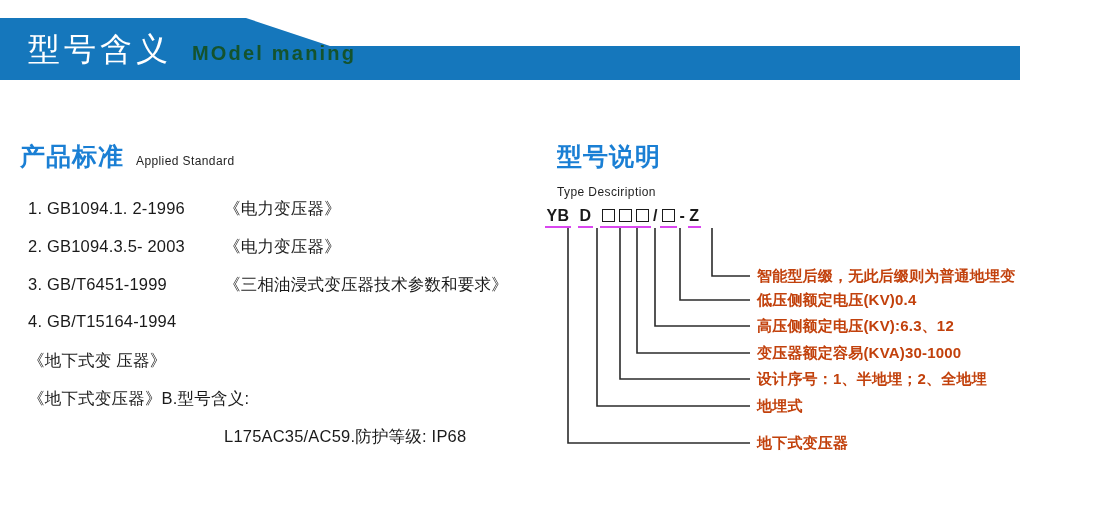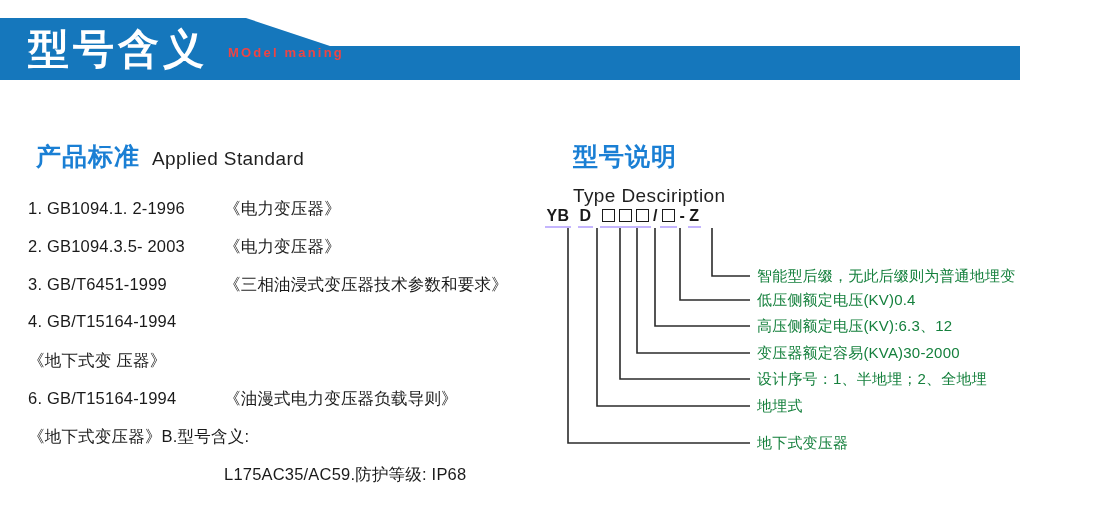--- a/index.html
+++ b/index.html
@@ -31,52 +31,51 @@
   .banner-text {
     position: absolute;
     left: 28px;
     top: 0;
     height: 62px;
     display: flex;
     align-items: center;
     gap: 20px;
   }
   .banner-title-cn {
-    font-size: 41px;
-    font-weight: 700;
+    font-size: 32px;
+    font-weight: 400;
     color: #ffffff;
     letter-spacing: 4px;
     line-height: 1;
   }
   .banner-title-en {
-    font-size: 13px;
+    font-size: 20px;
     font-weight: 600;
-    color: #ef4444;
+    color: #14532d;
     letter-spacing: 2.2px;
     line-height: 1;
     padding-top: 7px;
   }
 
   
   .section-heading {
     position: absolute;
     display: flex;
     align-items: baseline;
     gap: 12px;
     white-space: nowrap;
   }
   .heading-cn {
     font-size: 25px;
     font-weight: 700;
     color: #1a7fd4;
     letter-spacing: 1px;
-    margin-left: 16px;
   }
   .heading-en {
-    font-size: 19px;
+    font-size: 12px;
     font-weight: 400;
     color: #1f1f1f;
     letter-spacing: 0.4px;
   }
   #heading-standard { left: 20px; top: 140px; }
   #heading-type     { left: 557px; top: 140px; flex-direction: column; }
 
   
   .standards-list {
     position: absolute;
@@ -122,21 +121,21 @@
     font-size: 16px;
     font-weight: 700;
     letter-spacing: 0.5px;
   }
   .code-seg {
     display: inline-block;
     text-align: center;
     line-height: 20px;
   }
   .code-seg.underlined {
-    border-bottom: 2px solid #c4b5fd;
+    border-bottom: 2px solid #d946ef;
   }
   .code-box {
     display: inline-block;
     width: 11px;
     height: 11px;
     border: 1.6px solid #1a1a1a;
     vertical-align: middle;
     margin-bottom: 2px;
   }
   .code-gap { display: inline-block; }
@@ -153,22 +152,22 @@
   .desc-labels {
     position: absolute;
     left: 212px;
     top: 0;
     width: 340px;
   }
   .desc-label {
     position: absolute;
     left: 0;
     font-size: 15px;
-    font-weight: 400;
-    color: #15803d;
+    font-weight: 700;
+    color: #c2410c;
     letter-spacing: 0.2px;
     white-space: nowrap;
     transform: translateY(-50%);
   }
 </style>
 </head>
 <body>
 
 <div class="banner">
   <svg class="banner-shape" viewBox="0 0 1020 62" preserveAspectRatio="none">
@@ -196,24 +195,20 @@
     </div>
     <div class="standard-row">
       <span class="std-code">3. GB/T6451-1999</span>
       <span class="std-name">《三相油浸式变压器技术参数和要求》</span>
     </div>
     <div class="standard-row">
       <span class="std-code">4. GB/T15164-1994</span>
     </div>
     <div class="standard-row">
       <span class="std-name">《地下式变 压器》</span>
-    </div>
-    <div class="standard-row">
-      <span class="std-code">6. GB/T15164-1994</span>
-      <span class="std-name">《油漫式电力变压器负载导则》</span>
     </div>
     <div class="standard-row">
       <span class="std-name">《地下式变压器》B.型号含义:</span>
     </div>
     <div class="standard-row continuation">L175AC35/AC59.防护等级: IP68</div>
   </div>
 
 <div class="section-heading" id="heading-type">
   <span class="heading-cn">型号说明</span>
   <span class="heading-en">Type Desciription</span>
@@ -242,18 +237,18 @@
       <path d="M 92 22 L 92 147 L 205 147" fill="none" stroke="#2B2B2B" stroke-width="1.6"></path>
       <path d="M 110 22 L 110 120 L 205 120" fill="none" stroke="#2B2B2B" stroke-width="1.6"></path>
       <path d="M 135 22 L 135 94 L 205 94" fill="none" stroke="#2B2B2B" stroke-width="1.6"></path>
       <path d="M 167 22 L 167 70 L 205 70" fill="none" stroke="#2B2B2B" stroke-width="1.6"></path>
     </svg>
 
   <div class="desc-labels" id="desc-labels">
       <div class="desc-label" style="top: 70px;">智能型后缀，无此后缀则为普通地埋变</div>
       <div class="desc-label" style="top: 94px;">低压侧额定电压(KV)0.4</div>
       <div class="desc-label" style="top: 120px;">高压侧额定电压(KV):6.3、12</div>
-      <div class="desc-label" style="top: 147px;">变压器额定容易(KVA)30-2000</div>
+      <div class="desc-label" style="top: 147px;">变压器额定容易(KVA)30-1000</div>
       <div class="desc-label" style="top: 173px;">设计序号：1、半地埋；2、全地埋</div>
       <div class="desc-label" style="top: 200px;">地埋式</div>
       <div class="desc-label" style="top: 237px;">地下式变压器</div>
     </div>
 </div>
 
 </body></html>

